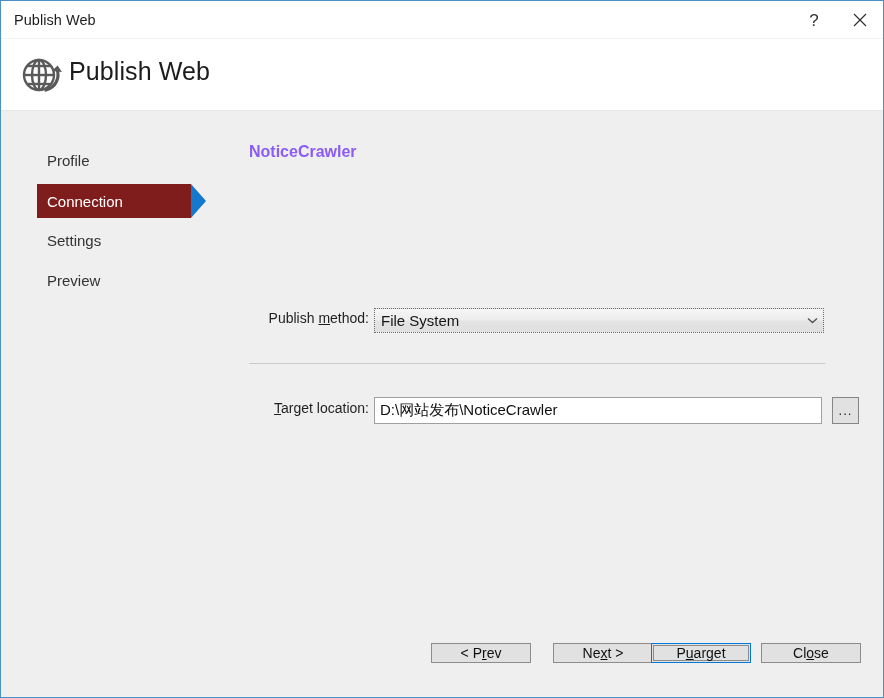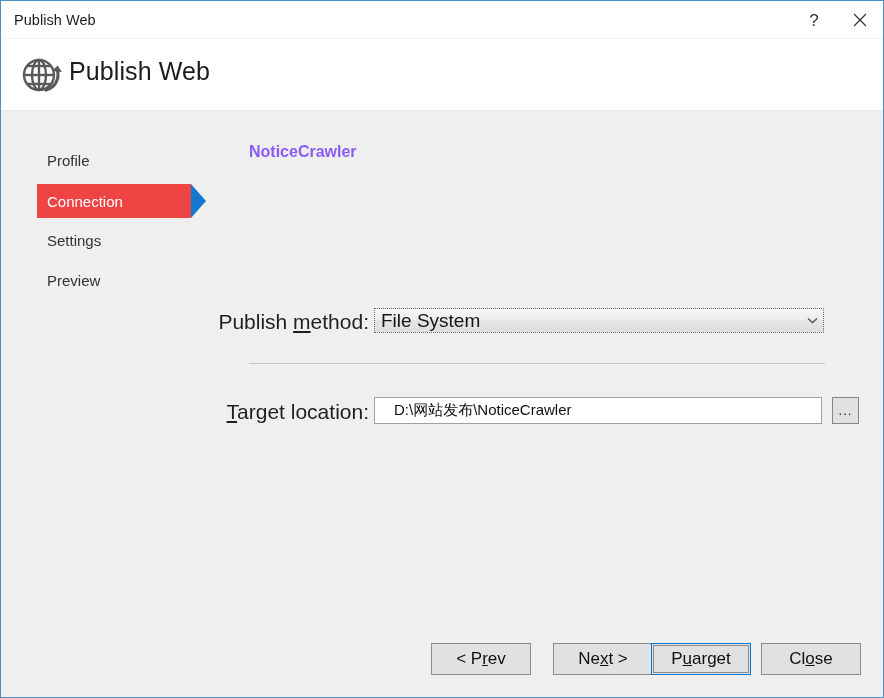--- a/index.html
+++ b/index.html
@@ -123,21 +123,21 @@
     display: flex;
     align-items: center;
     padding-left: 10px;
     box-sizing: border-box;
     font-size: 15px;
     color: #333333;
     cursor: default;
     white-space: nowrap;
   }
   .nav-item.selected {
-    background: #ef4444;
+    background: #7f1d1d;
     color: #ffffff;
   }
   .nav-arrow {
     position: absolute;
     left: 190px;
     width: 0;
     height: 0;
     border-top: 17px solid transparent;
     border-bottom: 17px solid transparent;
     border-left: 15px solid #1578cf;
@@ -160,21 +160,21 @@
     color: #8b5cf6;
     white-space: nowrap;
   }
 
   .field-row {
     position: absolute;
     display: flex;
     align-items: center;
   }
   .field-label {
-    font-size: 21px;
+    font-size: 14px;
     color: #1f1f1f;
     white-space: nowrap;
     margin-left: 9px;
   }
   .field-label u { text-decoration: underline; }
 
   
   .combo {
     position: absolute;
     left: 373px;
@@ -183,21 +183,21 @@
     height: 25px;
     box-sizing: border-box;
     border: 1px dotted #6e6e6e;
     background: linear-gradient(to bottom, #f5f5f5 0%, #ededed 48%, #e4e4e4 52%, #dfdfdf 100%);
     display: flex;
     align-items: center;
     cursor: default;
   }
   .combo-text {
     margin-left: 6px;
-    font-size: 19px;
+    font-size: 15px;
     color: #151515;
     white-space: nowrap;
     flex: 1;
     overflow: hidden;
   }
   .combo-arrow {
     width: 22px;
     display: flex;
     align-items: center;
     justify-content: center;
@@ -220,21 +220,21 @@
     top: 286px;
     width: 448px;
     height: 27px;
     box-sizing: border-box;
     border: 1px solid #a0a0a0;
     background: #ffffff;
     display: flex;
     align-items: center;
     font-size: 15px;
     color: #101010;
-    padding: 0 0 0 19px;
+    padding: 0 0 0 5px;
     outline: none;
     font-family: "Liberation Sans", "DejaVu Sans", sans-serif;
   }
   .browse-btn {
     position: absolute;
     left: 831px;
     top: 286px;
     width: 27px;
     height: 27px;
     box-sizing: border-box;
@@ -256,26 +256,26 @@
     position: absolute;
     left: 0;
     bottom: 0;
     width: 882px;
     height: 64px;
   }
   .dlg-btn {
     position: absolute;
     top: 10px;
     width: 100px;
-    height: 32px;
+    height: 20px;
     box-sizing: border-box;
     border: 1px solid #8c8c8c;
     background: #e1e1e1;
     color: #101010;
-    font-size: 17px;
+    font-size: 14px;
     font-family: "Liberation Sans", "DejaVu Sans", sans-serif;
     cursor: default;
     display: flex;
     align-items: center;
     justify-content: center;
     padding: 0;
     white-space: nowrap;
   }
   .dlg-btn.default {
     border: 1px solid #0078d7;

